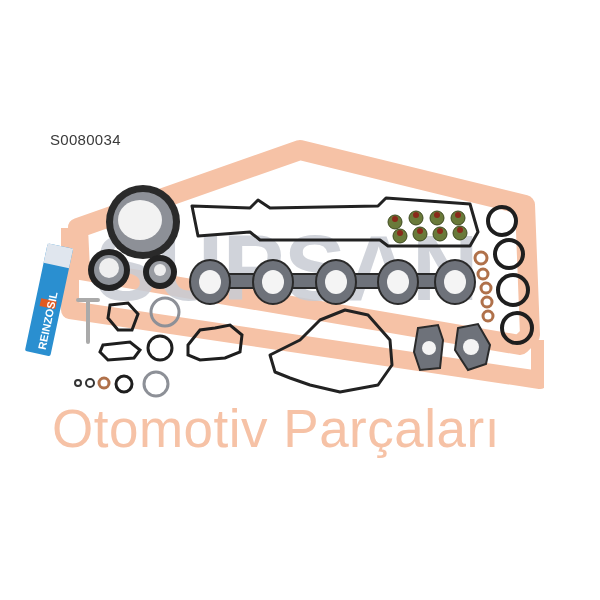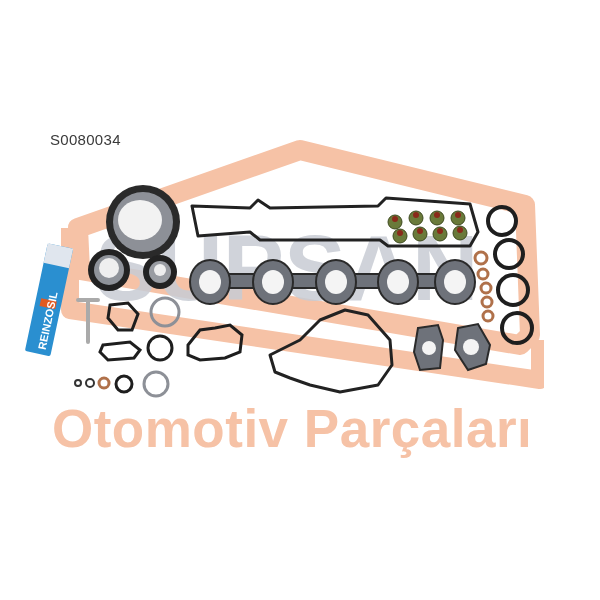--- a/index.html
+++ b/index.html
@@ -1,18 +1,18 @@
 <!DOCTYPE html>
 <html><head>
 <meta charset="utf-8">
 <style>
   html,body{margin:0;padding:0;background:#ffffff;}
   #stage{position:relative;width:544px;height:600px;overflow:hidden;background:#ffffff;font-family:"Liberation Sans",sans-serif;}
   .part-code{position:absolute;left:50px;top:131px;font-size:15px;color:#3a3a3a;letter-spacing:0.3px;}
-  .wm-text{position:absolute;left:52px;top:398px;font-size:53px;font-weight:bold;color:#f6c2a6;white-space:nowrap;letter-spacing:0.5px;}
+  .wm-text{position:absolute;left:52px;top:398px;font-size:53px;font-weight:normal;color:#f6c2a6;white-space:nowrap;letter-spacing:0.5px;}
   svg{position:absolute;left:0;top:0;}
 </style>
 </head>
 <body>
 
 <div id="stage">
 
   <div class="part-code">S0080034</div>
 
   <svg width="600" height="600" viewBox="0 0 600 600">

